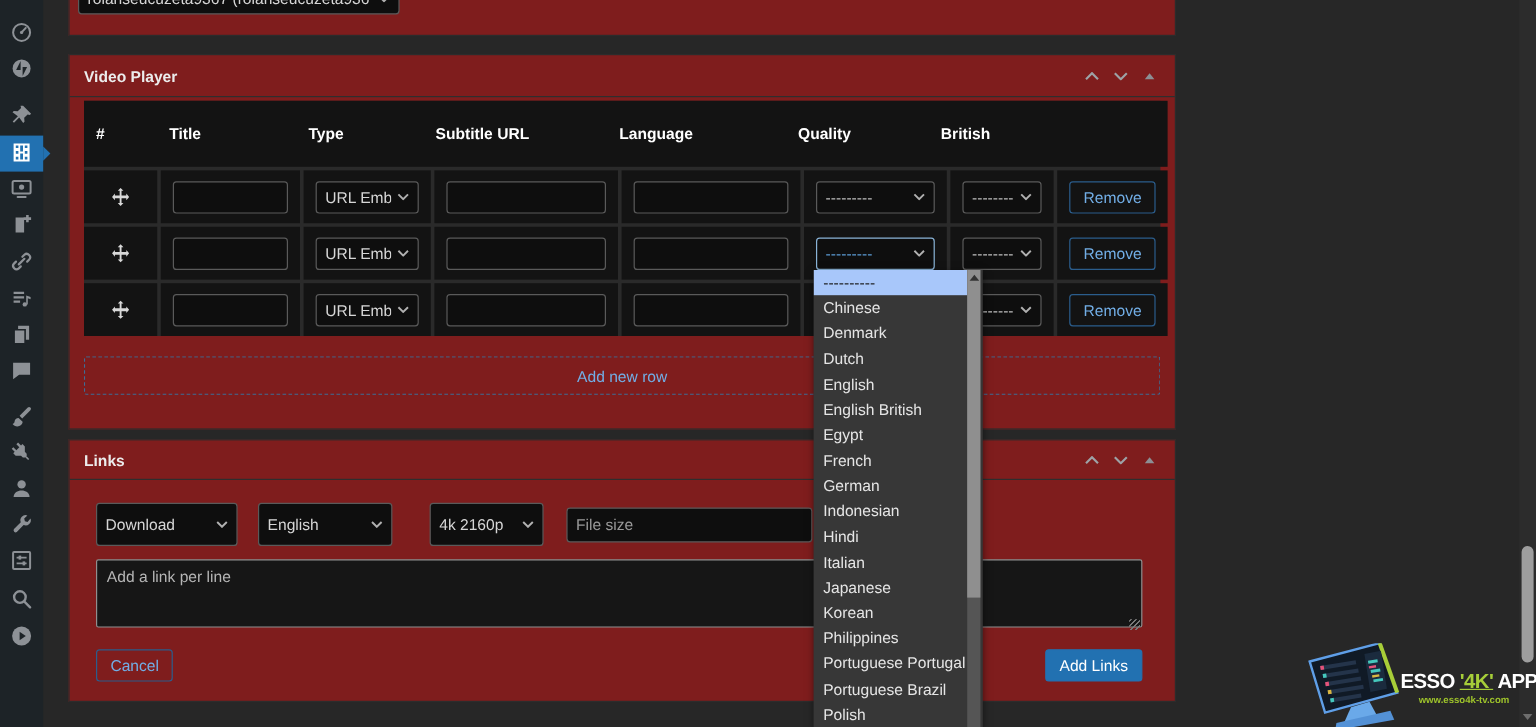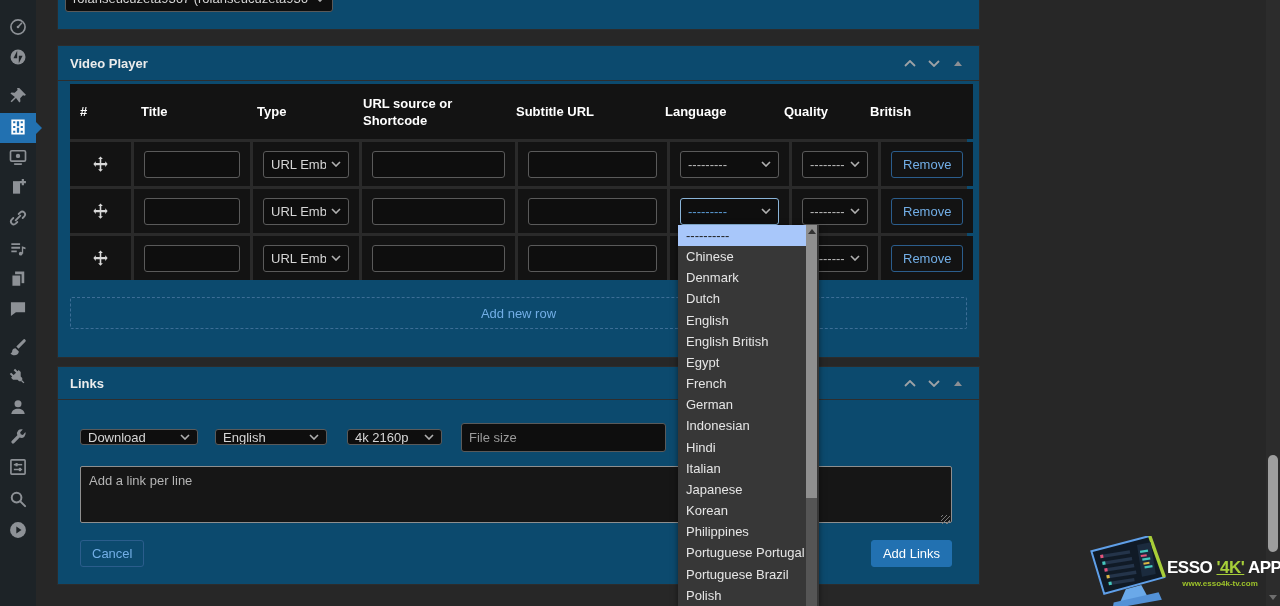--- a/index.html
+++ b/index.html
@@ -11,21 +11,21 @@
   }
   
   .sidebar{position:absolute;left:0;top:0;width:36px;height:606px;background:#1d2327;z-index:10;}
   .sb-item{position:absolute;left:8px;width:20px;height:20px;color:#8d9196;}
   .sb-item svg{width:20px;height:20px;display:block;}
   .sb-active-bg{position:absolute;left:0;top:113px;width:36px;height:30px;background:#2271b1;}
   .sb-active-arrow{position:absolute;left:36px;top:122px;width:0;height:0;
     border-top:6px solid transparent;border-bottom:6px solid transparent;border-left:6px solid #2271b1;}
   .sb-item.active{color:#ffffff;z-index:2;}
   
-  .panel{position:absolute;left:57px;width:923px;background:#0c4a6e;border:1px solid #2c2c2c;box-sizing:border-box;z-index:3;}
+  .panel{position:absolute;left:57px;width:923px;background:#7f1d1d;border:1px solid #2c2c2c;box-sizing:border-box;z-index:3;}
   .panel-header{height:34px;display:flex;align-items:center;padding:0 12px;border-bottom:1px solid #2e2e2e;}
   .panel-title{font-size:13px;font-weight:bold;color:#ececec;}
   .panel-header .spacer{flex:1;}
   .hdr-btn{width:18px;height:18px;display:flex;align-items:center;justify-content:center;margin-left:6px;cursor:pointer;}
   .hdr-btn svg{display:block;}
   .tri-up{width:0;height:0;border-left:4px solid transparent;border-right:4px solid transparent;border-bottom:5px solid #8c8f94;}
   
   .panel.top{top:-19px;height:49px;}
   .panel.top .select{position:absolute;left:7px;top:3px;width:268px;height:27px;}
   
@@ -59,22 +59,22 @@
   .sel-type{width:100%;}
   .sel-lang{width:100%;}
   .sel-quality{width:100%;}
   .add-row{margin-top:17px;height:30px;border:1px dashed #3d6e96;border-radius:2px;
     display:flex;align-items:center;justify-content:center;color:#72aee6;font-size:13px;cursor:pointer;}
   
   .panel.links{top:366px;height:219px;}
   .links-header{height:32px;}
   .links-body{padding:23px 27px 0 22px;}
   .links-controls{display:flex;align-items:center;height:28px;}
-  .links-controls .select{height:16px;}
-  .sel-dl{width:118px;}  .sel-en{width:112px;margin-left:17px;}  .sel-4k{width:95px;margin-left:20px;}
+  .links-controls .select{height:36px;}
+  .sel-dl{width:118px;}  .sel-en{width:112px;margin-left:17px;}  .sel-4k{width:95px;margin-left:31px;}
   .fsize{width:205px;margin-left:19px;height:29px;}
   .links-textarea{margin-top:15px;position:relative;}
   .links-textarea textarea{width:100%;height:57px;box-sizing:border-box;resize:none;
     background:#161616;border:1px solid #8f8f8f;border-radius:2px;color:#dddddd;
     font-size:13px;padding:6px 8px;outline:none;font-family:"Liberation Sans",sans-serif;}
   .links-textarea textarea::placeholder{color:#b5b5b5;}
   .resize-grip{position:absolute;right:2px;bottom:3px;width:9px;height:9px;
     background:repeating-linear-gradient(-45deg,transparent 0 2px,#7a7a7a 2px 3px);}
   .links-buttons{margin-top:13px;display:flex;justify-content:space-between;}
   
@@ -243,21 +243,20 @@
     <span class="hdr-btn">
         <span class="tri-up"></span>
       </span>
   </div>
   <div class="vp-body">
     <div class="vp-table">
       <div class="vp-thead">
         <span class="th">#</span>
         <span class="th">Title</span>
         <span class="th">Type</span>
-        <span class="th">URL source or Shortcode</span>
         <span class="th">Subtitle URL</span>
         <span class="th">Language</span>
         <span class="th">Quality</span>
         <span class="th">British</span>
       </div>
 
       <div class="vp-row vp-cols">
         <div class="cell center">
             <span class="move-handle">
               <svg viewBox="0 0 24 24" fill="currentColor">

